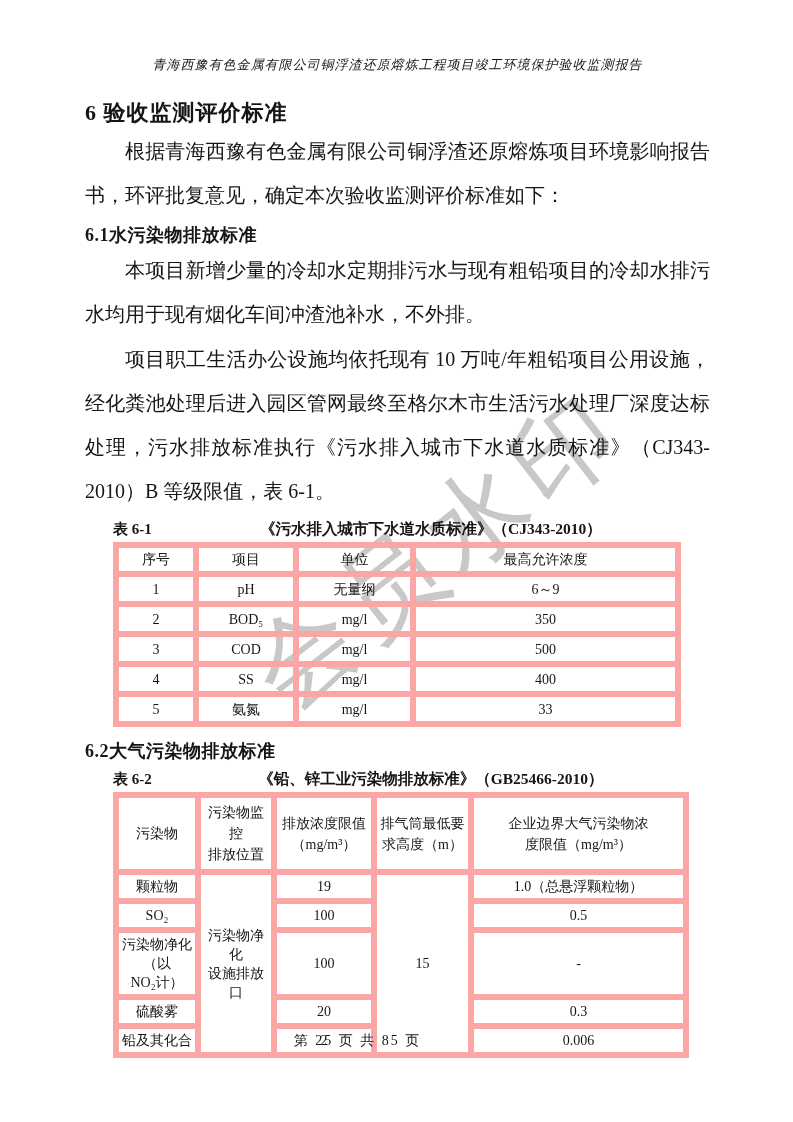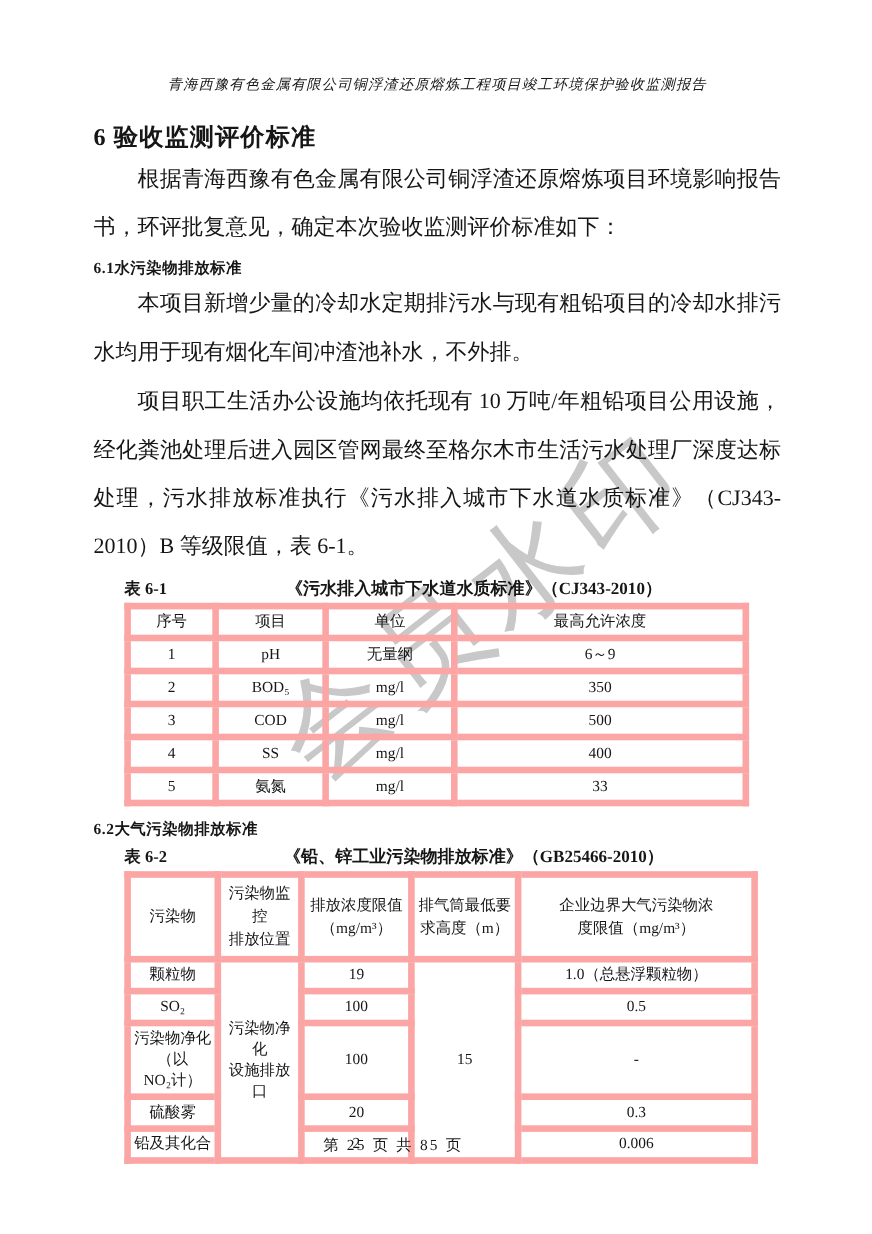--- a/index.html
+++ b/index.html
@@ -7,25 +7,25 @@
        font-family:"Liberation Serif","DejaVu Serif",serif;color:#161616;}
   .page{position:relative;width:793px;height:1122px;overflow:hidden;background:#fff;}
 
   .watermark{position:absolute;left:213px;top:494px;width:450px;height:112px;
              line-height:112px;font-size:100px;letter-spacing:10px;white-space:nowrap;
              color:#c8c8c8;transform:rotate(-38deg);transform-origin:center;
              z-index:0;text-align:center;user-select:none;}
 
   .content{position:relative;z-index:1;padding:0 83px 0 85px;}
 
-  .doc-header{margin:12px;padding-top:56px;font-size:13px;font-style:italic;
+  .doc-header{margin:0;padding-top:56px;font-size:13px;font-style:italic;
               text-align:center;letter-spacing:1px;}
 
   h1.doc-title{font-size:22px;font-weight:bold;margin:24px 0 0 0;letter-spacing:1px;}
-  h2.sec-title{font-size:14px;font-weight:bold;margin:6px 0 0 0;letter-spacing:0.5px;}
+  h2.sec-title{font-size:18px;font-weight:bold;margin:6px 0 0 0;letter-spacing:0.5px;}
 
   p.body-par{font-size:20px;line-height:44px;margin:1px 0 0 0;
              text-align:justify;text-indent:2em;}
 
   .tbl-caption{display:flex;align-items:baseline;margin:6px 0 2px 28px;
                font-weight:bold;font-size:15px;justify-content:center;}
   .tbl-caption .cap-label{flex:0 0 auto;}
   .tbl-caption .cap-title{flex:1 1 auto;text-align:center;font-size:15.5px;}
 
   table.doc-table{border-collapse:collapse;table-layout:fixed;

